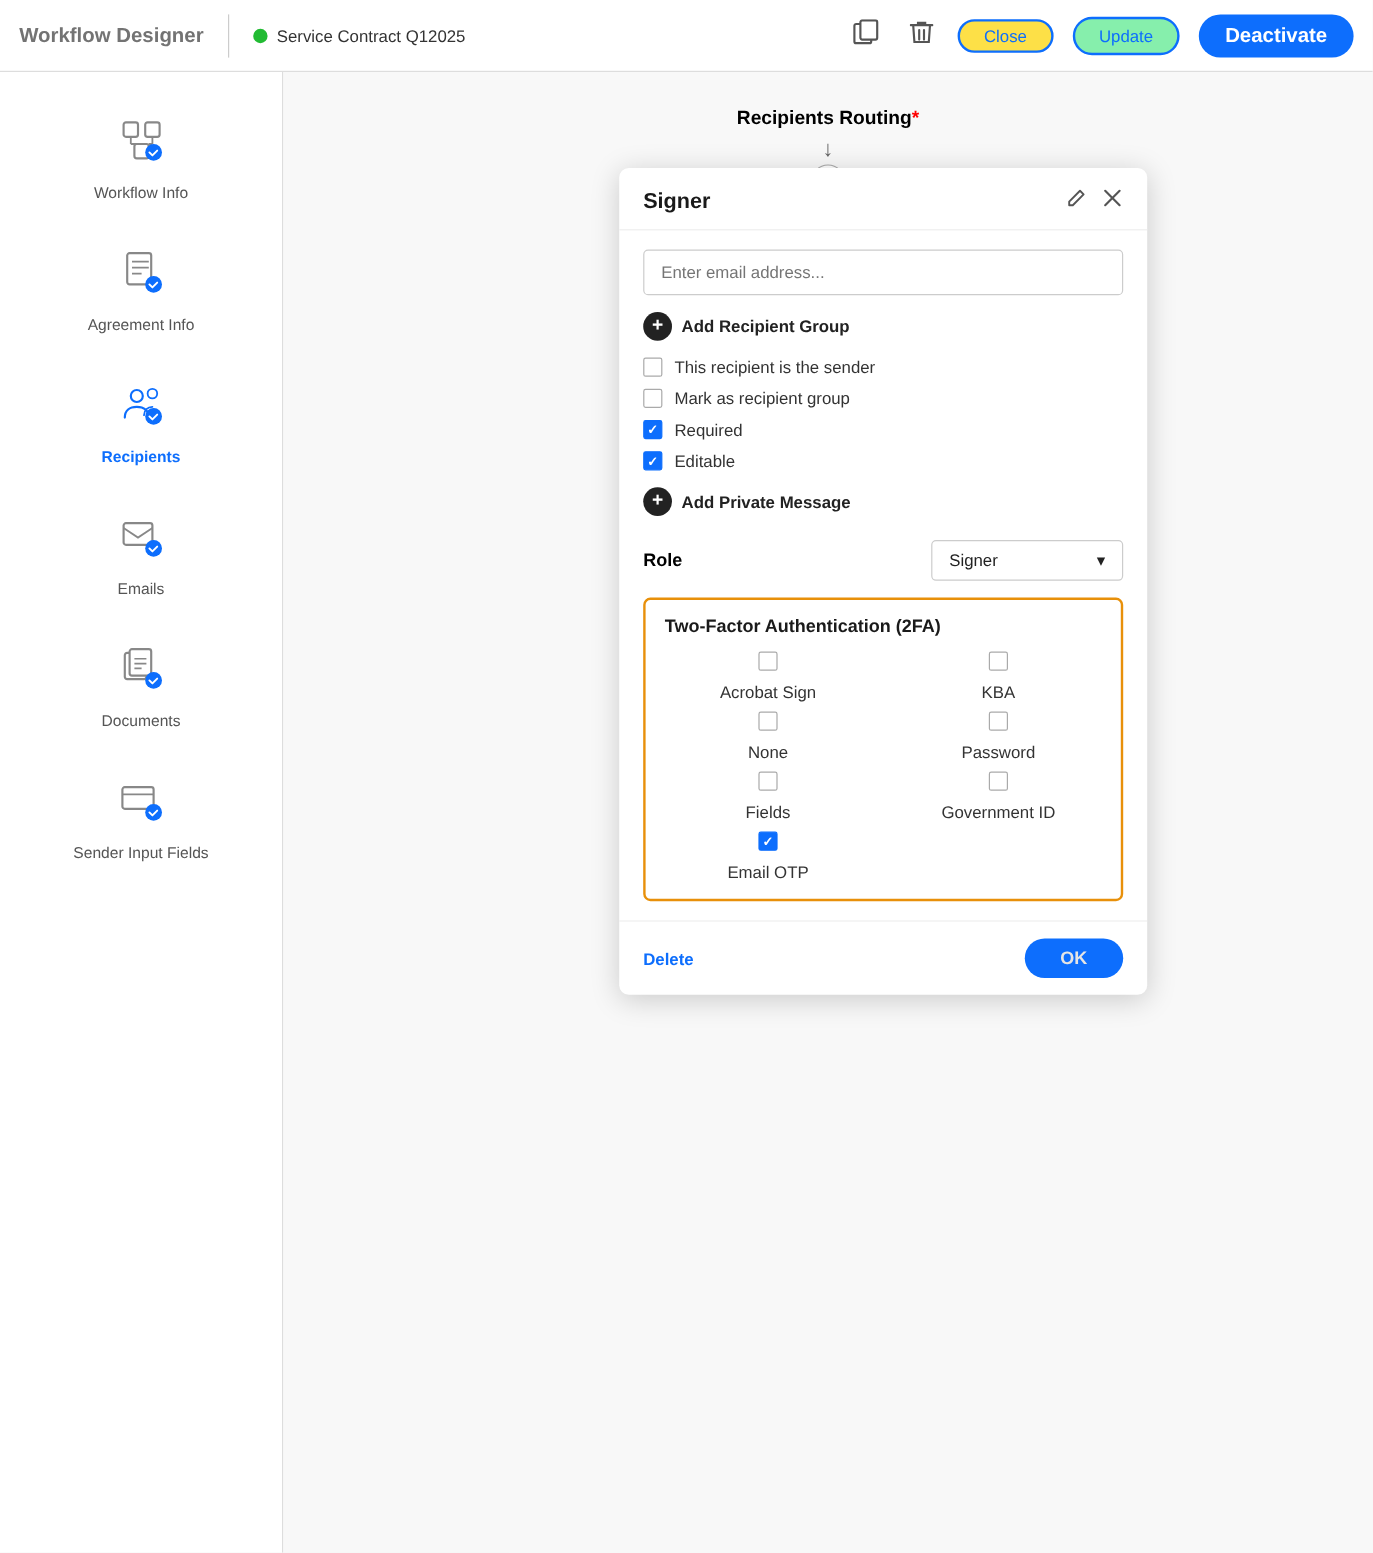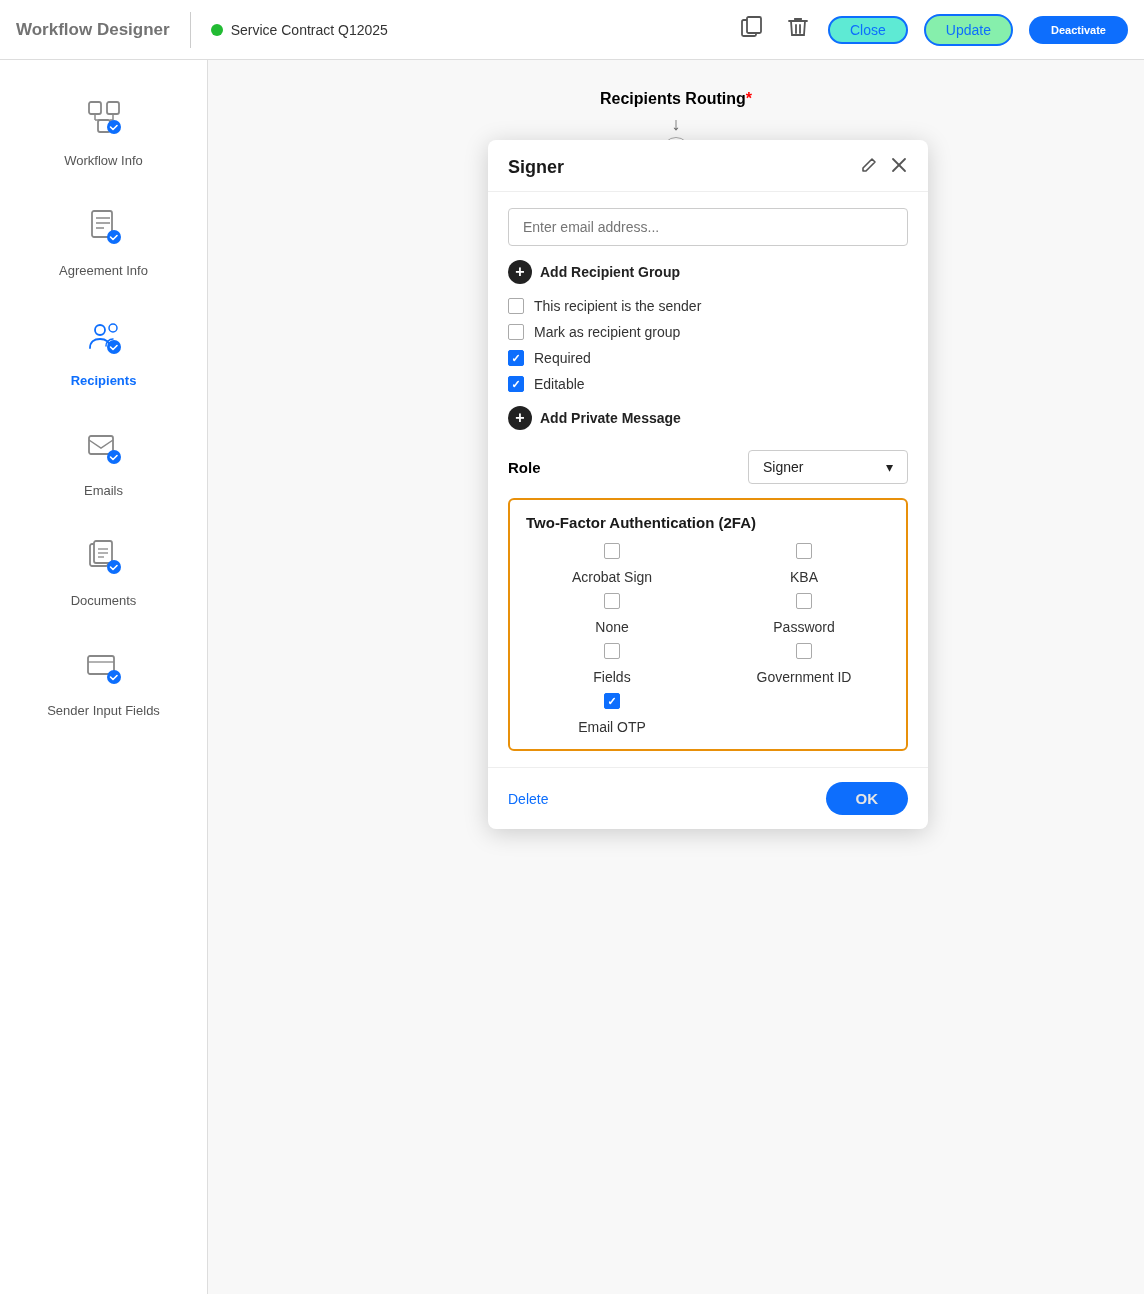--- a/index.html
+++ b/index.html
@@ -11,29 +11,29 @@
       padding: 0 16px; height: 60px; gap: 12px;
     }
     .header-title { font-size: 17px; font-weight: 600; color: #737373; }
     .header-divider { width: 1px; height: 36px; background: #ccc; margin: 0 8px; }
     .header-status { display: flex; align-items: center; gap: 8px; }
     .status-dot { width: 12px; height: 12px; border-radius: 50%; background: #22bb33; }
     .header-contract { font-size: 14px; color: #333; }
     .header-spacer { flex: 1; }
     .header-icons { display: flex; align-items: center; gap: 16px; }
     .icon-btn { background: none; border: none; cursor: pointer; padding: 4px; color: #555; font-size: 20px; }
-    .btn-close { border: 2px solid #0d6efd; border-radius: 20px; padding: 4px 20px; background: #5eead4; color: #0d6efd; font-size: 14px; font-weight: 500; cursor: pointer; }
+    .btn-close { border: 2px solid #0d6efd; border-radius: 20px; padding: 4px 20px; background: #fde047; color: #0d6efd; font-size: 14px; font-weight: 500; cursor: pointer; }
     .btn-update { border: 2px solid #0d6efd; border-radius: 20px; padding: 6px 20px; background: #86efac; color: #0d6efd; font-size: 14px; font-weight: 500; cursor: pointer; }
-    .btn-deactivate { border: none; border-radius: 20px; padding: 8px 22px; background: #0d6efd; color: #fff; font-size: 11px; font-weight: 600; cursor: pointer; }
+    .btn-deactivate { border: none; border-radius: 20px; padding: 8px 22px; background: #0d6efd; color: #fff; font-size: 17px; font-weight: 600; cursor: pointer; }
 
     
     .main-layout { display: flex; height: calc(1294px - 60px); }
 
     
-    .sidebar { width: 208px; background: #fff; border-right: 1px solid #ddd; padding: 20px 0; display: flex; flex-direction: column; gap: 4px; }
+    .sidebar { width: 236px; background: #fff; border-right: 1px solid #ddd; padding: 20px 0; display: flex; flex-direction: column; gap: 4px; }
     .sidebar-item { display: flex; flex-direction: column; align-items: center; padding: 16px 10px; cursor: pointer; gap: 8px; border-radius: 6px; margin: 2px 8px; }
     .sidebar-item.active { color: #0d6efd; }
     .sidebar-item .s-icon { font-size: 36px; color: #888; position: relative; }
     .sidebar-item.active .s-icon { color: #0d6efd; }
     .sidebar-item .s-label { font-size: 13px; color: #555; text-align: center; }
     .sidebar-item.active .s-label { color: #0d6efd; font-weight: 600; }
 
     
     .canvas { flex: 1; background: #f8f8f8; position: relative; overflow: hidden; }
     .canvas-inner { padding: 30px 40px; position: relative; }
@@ -76,21 +76,21 @@
     .add-msg-btn { display: flex; align-items: center; gap: 8px; background: none; border: none; cursor: pointer; font-size: 14px; font-weight: 600; color: #222; padding: 4px 0 10px; }
 
     
     .tfa-section { border: 2.5px solid #e8900a; border-radius: 6px; padding: 14px 16px; margin-top: 4px; }
     .tfa-title { font-size: 15px; font-weight: 700; color: #1a1a1a; margin-bottom: 12px; }
     .tfa-grid { display: grid; grid-template-columns: 1fr 1fr; gap: 8px 20px; }
     .tfa-row { display: flex; align-items: center; gap: 10px; font-size: 14px; color: #333; flex-direction: column; }
 
     
     .panel-footer { display: flex; align-items: center; justify-content: space-between; padding: 14px 20px; border-top: 1px solid #eee; }
-    .btn-delete { background: none; border: none; color: #0d6efd; font-size: 14px; font-weight: 400; cursor: pointer; }
+    .btn-delete { background: none; border: none; color: #0d6efd; font-size: 14px; font-weight: 700; cursor: pointer; }
     .btn-ok { background: #0d6efd; color: #e5e5e5; border: none; border-radius: 20px; padding: 8px 30px; font-size: 15px; font-weight: 600; cursor: pointer; }
   </style>
 </head>
 <body>
 
 <div class="header">
   <span class="header-title">Workflow Designer</span>
   <div class="header-divider"></div>
   <div class="header-status">
     <span class="status-dot"></span>

